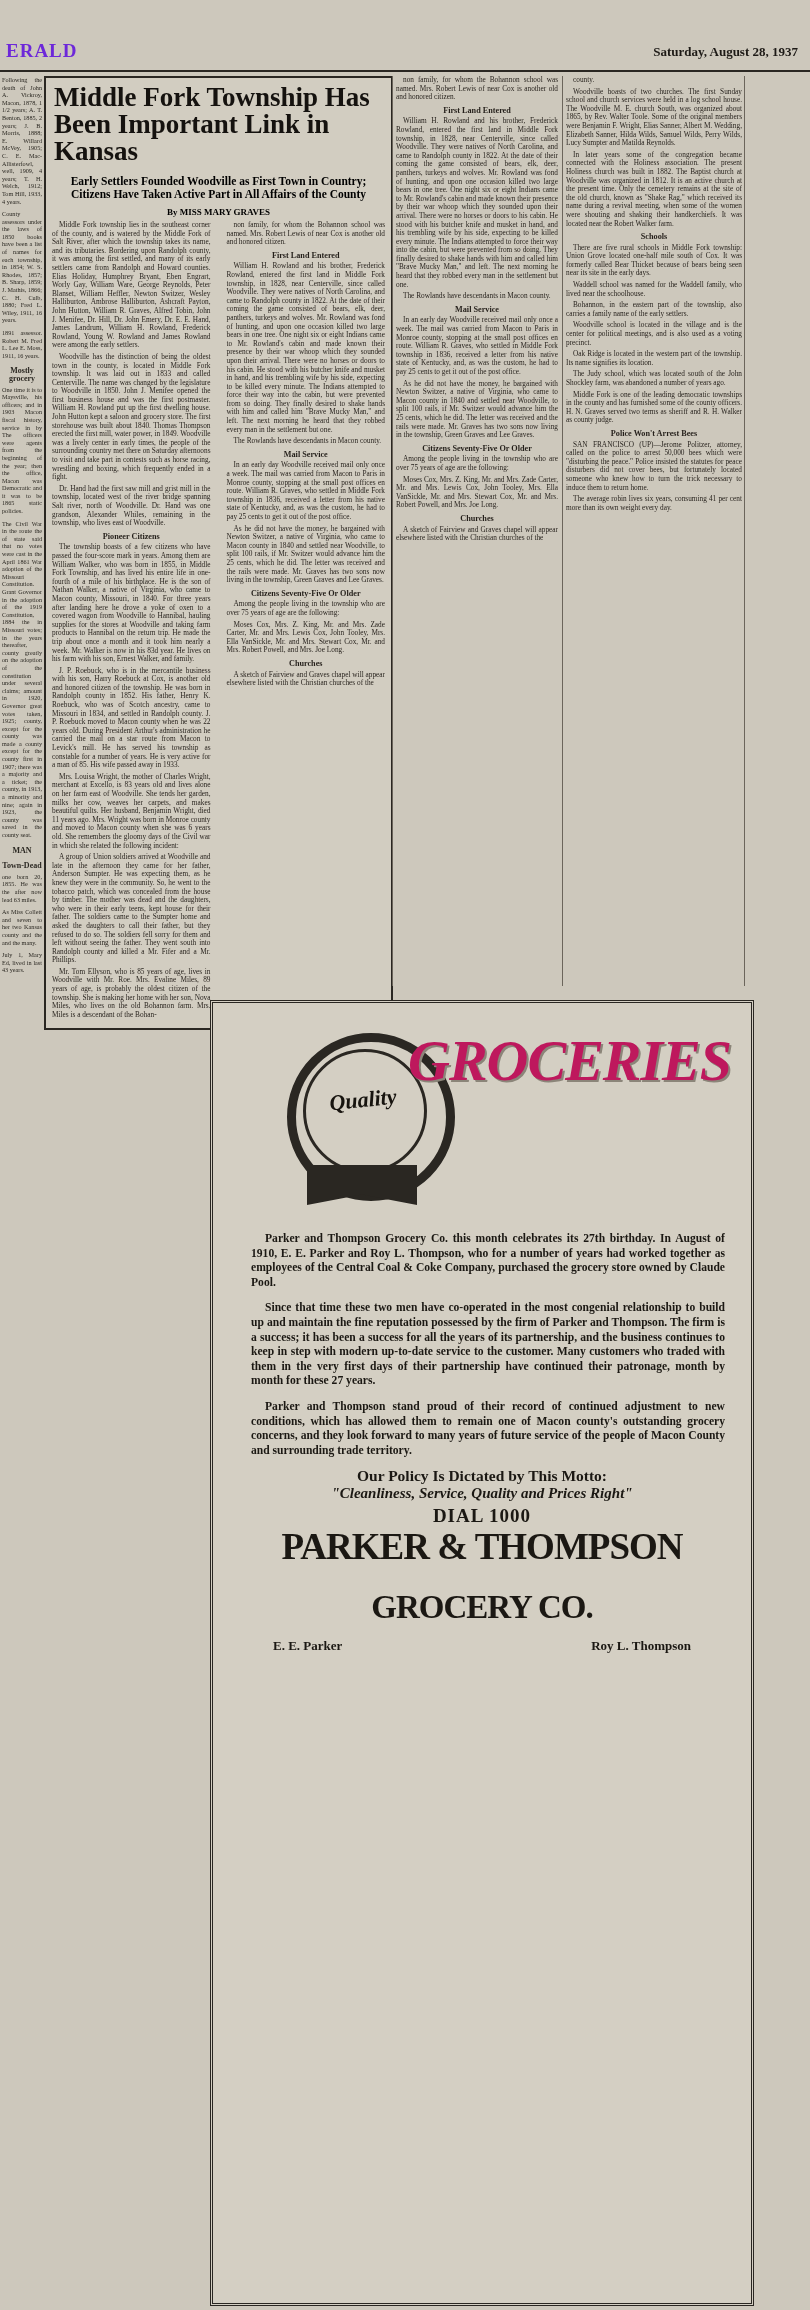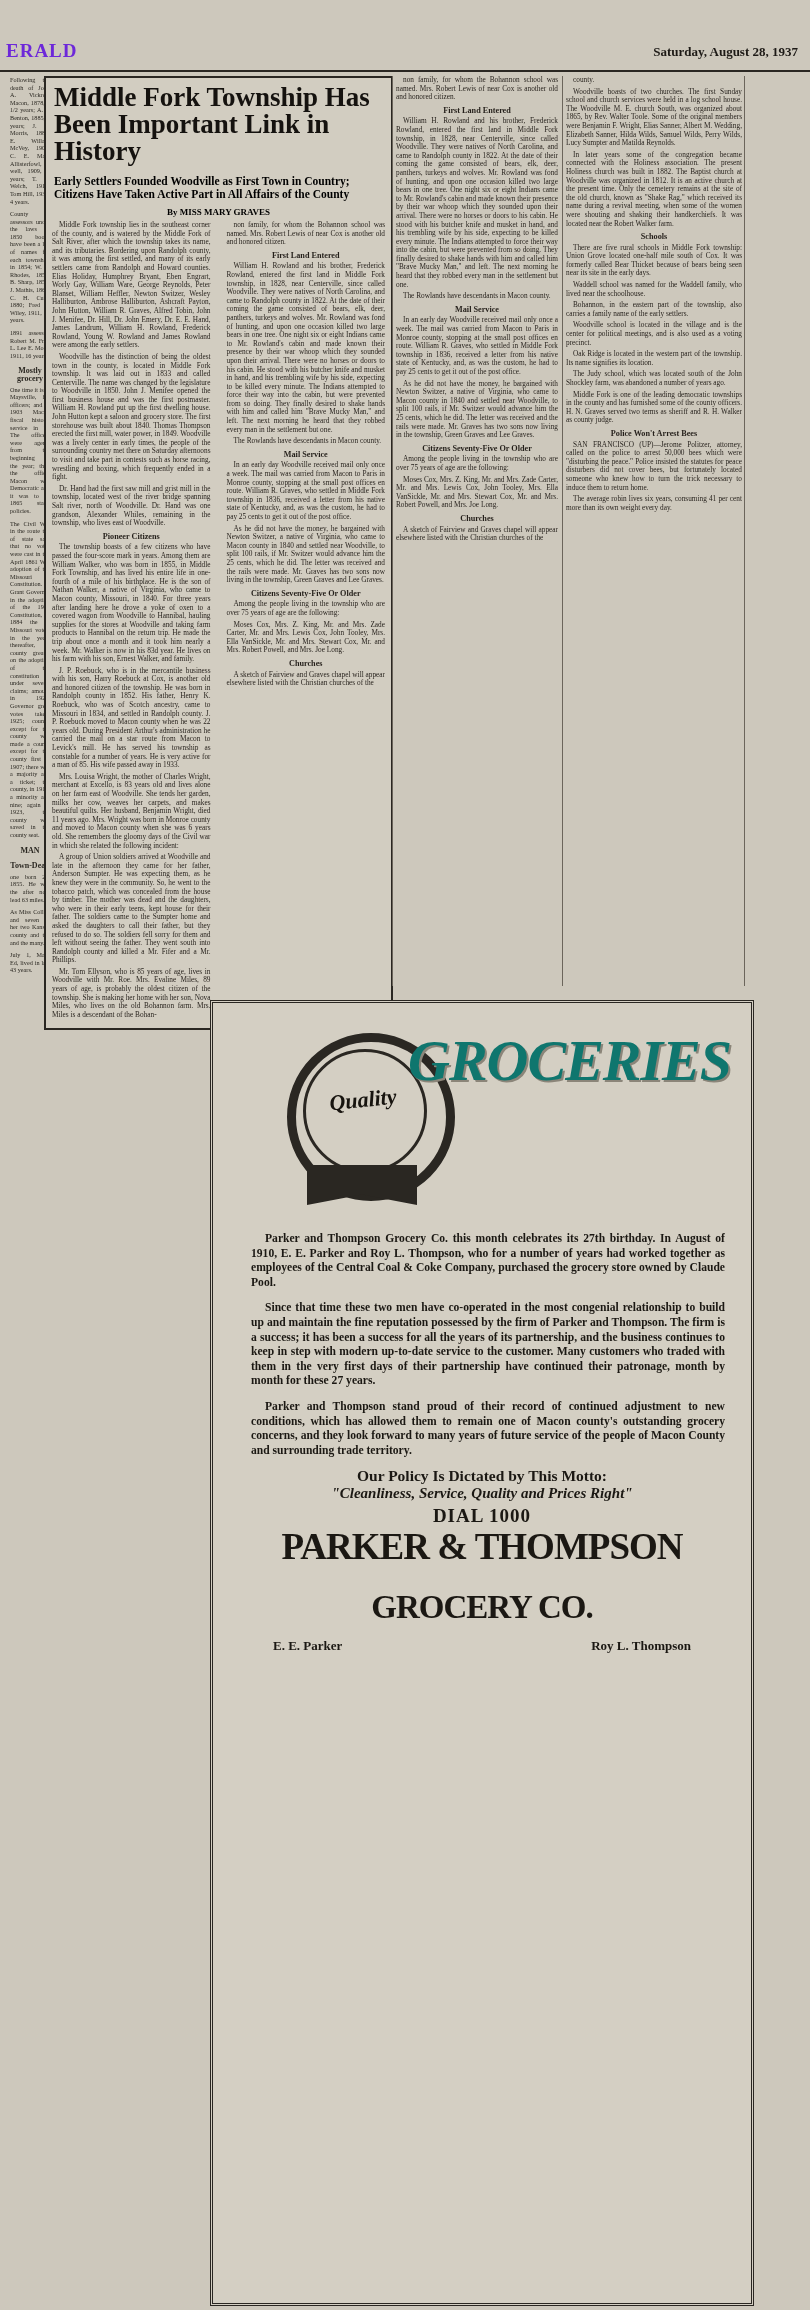--- a/index.html
+++ b/index.html
@@ -6,49 +6,49 @@
   body{width:810px;height:2310px;position:relative;font-family:"Liberation Serif",serif;}
   .page{position:absolute;left:0;top:0;width:810px;height:2310px;background:#c9c4b8;overflow:hidden;}
   .paper{position:absolute;left:0;top:0;width:810px;height:2310px;background:#cdc8bc;}
 
   
   .masthead{position:absolute;left:0;top:40px;width:810px;height:30px;border-bottom:2px solid #2a2722;}
   .mast-left{position:absolute;left:6px;top:40px;font-size:19px;font-weight:bold;letter-spacing:1px;color:#6d28d9;font-family:"Liberation Serif",serif;}
   .mast-right{position:absolute;right:12px;top:44px;font-size:13px;font-weight:bold;color:#1d1a16;}
 
   
-  .gutter{position:absolute;left:0;top:76px;width:40px;height:2230px;font-size:6.2px;line-height:7.6px;color:#2b2822;overflow:hidden;padding:0 10px;text-align:justify;}
+  .gutter{position:absolute;left:0;top:76px;width:40px;height:2230px;font-size:6.2px;line-height:7.6px;color:#2b2822;overflow:hidden;padding:0 2px;text-align:justify;}
   .gutter p{margin:0 0 5px 0;}
   .gutter .hd{font-weight:bold;font-size:8px;text-align:center;margin:8px 0 3px;}
 
   
   .frame{position:absolute;left:44px;top:76px;width:345px;border:2px solid #2a2722;background:#d2cdc1;}
   .titlebox{padding:6px 8px 4px 8px;}
   .bigtitle{font-family:"Liberation Serif",serif;font-weight:bold;font-size:27px;line-height:27px;color:#15120f;letter-spacing:0px;}
-  .subhead{font-weight:bold;font-size:11.5px;line-height:13px;text-align:left;padding:6px 8px 4px;}
+  .subhead{font-weight:bold;font-size:11.5px;line-height:13px;text-align:center;padding:6px 8px 4px;}
   .byline{text-align:center;font-size:9px;font-weight:bold;padding:2px 0 4px;}
 
   .cols{display:flex;gap:16px;padding:0 6px 6px 6px;}
   .col{width:160px;font-size:7.3px;line-height:8.6px;text-align:justify;color:#241f1a;}
   .col p{margin:0 0 3px 0;text-indent:7px;}
   .col .sub{font-weight:bold;text-align:center;text-indent:0;margin:5px 0 2px;font-size:8.2px;}
 
   
   .rcol{position:absolute;font-size:7.3px;line-height:8.6px;text-align:justify;color:#241f1a;}
   .rcol p{margin:0 0 3px 0;text-indent:7px;}
   .rcol .sub{font-weight:bold;text-align:center;text-indent:0;margin:5px 0 2px;font-size:8.2px;}
   .rcol3{left:396px;top:76px;width:162px;}
   .rcol4{left:566px;top:76px;width:176px;}
 
   .vline{position:absolute;background:#6b655b;width:1px;}
 
   
   .ad{position:absolute;left:210px;top:1000px;width:538px;height:1300px;border:3px double #2a2722;background:#d4cfc3;overflow:hidden;}
   .ad-banner{position:relative;height:225px;background:#d4cfc3;}
-  .groceries{position:absolute;left:195px;top:24px;font-family:"Liberation Serif",serif;font-weight:bold;font-style:italic;font-size:58px;color:#0f766e;letter-spacing:-1px;
+  .groceries{position:absolute;left:195px;top:24px;font-family:"Liberation Serif",serif;font-weight:bold;font-style:italic;font-size:58px;color:#be185d;letter-spacing:-1px;
     text-shadow:2px 2px 0 #8b8579;}
   .ribbon{position:absolute;left:60px;top:22px;width:180px;height:180px;}
   .rib-circle{position:absolute;left:14px;top:8px;width:150px;height:150px;border-radius:50%;border:9px solid #2a2722;background:#d4cfc3;}
   .rib-inner{position:absolute;left:30px;top:24px;width:118px;height:118px;border-radius:50%;border:3px solid #2a2722;}
   .quality{position:absolute;left:44px;top:62px;width:92px;text-align:center;font-style:italic;font-weight:bold;font-size:22px;color:#17140f;transform:rotate(-6deg);}
   .rib-tail{position:absolute;left:34px;top:140px;width:110px;height:40px;background:#2a2722;clip-path:polygon(0 0,100% 0,100% 100%,50% 74%,0 100%);}
   .ad-body{padding:4px 26px 10px 26px;font-size:11.6px;line-height:14.6px;text-align:justify;font-weight:bold;color:#1b1813;}
   .ad-body p{margin:0 0 11px 12px;text-indent:14px;}
   .motto{text-align:center;font-weight:bold;font-size:15.5px;margin:8px 0 2px;}
   .motto2{text-align:center;font-weight:bold;font-style:italic;font-size:15px;margin:0 0 8px;}
@@ -76,21 +76,21 @@
     <p>The Civil War in the route the of state said that no votes were cast in the April 1861 War adoption of the Missouri Constitution. Grant Governor in the adoption of the 1919 Constitution, 1884 the in Missouri votes; in the years thereafter, county greatly on the adoption of the constitution under several claims; amount in 1920, Governor great votes taken, 1925; county, except for the county was made a county except for the county first in 1907; there was a majority and a ticket; the county, in 1913, a minority and nine; again in 1923, the county was saved in the county seat.</p>
     <div class="hd">MAN</div>
     <div class="hd">Town-Dead</div>
     <p>one born 20, 1855. He was the after now lead 63 miles.</p>
     <p>As Miss Collett and seven to her two Kansas county and the and the many.</p>
     <p>July 1, Mary Ed, lived in last 43 years.</p>
   </div>
 
   <div class="frame">
     <div class="titlebox">
-      <div class="bigtitle">Middle Fork Township Has Been Important Link in History</div>
+      <div class="bigtitle">Middle Fork Township Has Been Important Link in Kansas</div>
     </div>
     <div class="subhead">Early Settlers Founded Woodville as First Town in Country; Citizens Have Taken Active Part in All Affairs of the County</div>
     <div class="byline">By MISS MARY GRAVES</div>
     <div class="cols">
       <div class="col">
         <p>Middle Fork township lies in the southeast corner of the county, and is watered by the Middle Fork of Salt River, after which the township takes its name, and its tributaries. Bordering upon Randolph county, it was among the first settled, and many of its early settlers came from Randolph and Howard counties. Elias Holiday, Humphrey Bryant, Eben Engrart, Worly Gay, William Ware, George Reynolds, Peter Blanset, William Heffler, Newton Switzer, Wesley Halliburton, Ambrose Halliburton, Ashcraft Payton, John Hutton, William R. Graves, Alfred Tobin, John J. Menifee, Dr. Hill, Dr. John Emery, Dr. E. E. Hand, James Landrum, William H. Rowland, Frederick Rowland, Young W. Rowland and James Rowland were among the early settlers.</p>
         <p>Woodville has the distinction of being the oldest town in the county, is located in Middle Fork township. It was laid out in 1833 and called Centerville. The name was changed by the legislature to Woodville in 1850. John J. Menifee opened the first business house and was the first postmaster. William H. Rowland put up the first dwelling house. John Hutton kept a saloon and grocery store. The first storehouse was built about 1840. Thomas Thompson erected the first mill, water power, in 1849. Woodville was a lively center in early times, the people of the surrounding country met there on Saturday afternoons to visit and take part in contests such as horse racing, wrestling and boxing, which frequently ended in a fight.</p>
         <p>Dr. Hand had the first saw mill and grist mill in the township, located west of the river bridge spanning Salt river, north of Woodville. Dr. Hand was one grandson, Alexander Whiles, remaining in the township, who lives east of Woodville.</p>
         <div class="sub">Pioneer Citizens</div>
         <p>The township boasts of a few citizens who have passed the four-score mark in years. Among them are William Walker, who was born in 1855, in Middle Fork Township, and has lived his entire life in one-fourth of a mile of his birthplace. He is the son of Nathan Walker, a native of Virginia, who came to Macon county, Missouri, in 1840. For three years after landing here he drove a yoke of oxen to a covered wagon from Woodville to Hannibal, hauling supplies for the stores at Woodville and taking farm products to Hannibal on the return trip. He made the trip about once a month and it took him nearly a week. Mr. Walker is now in his 83d year. He lives on his farm with his son, Ernest Walker, and family.</p>

